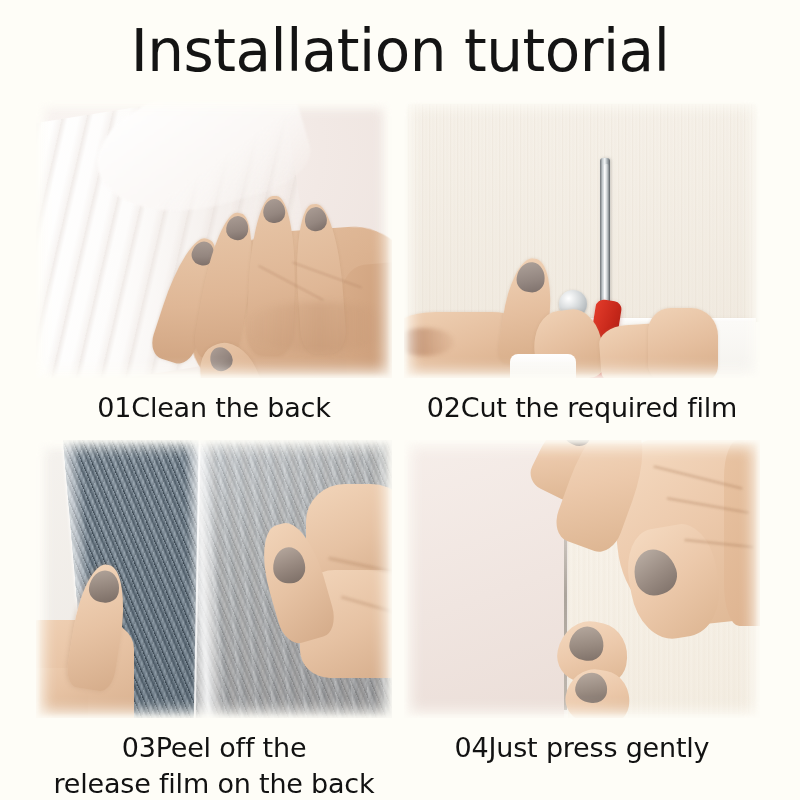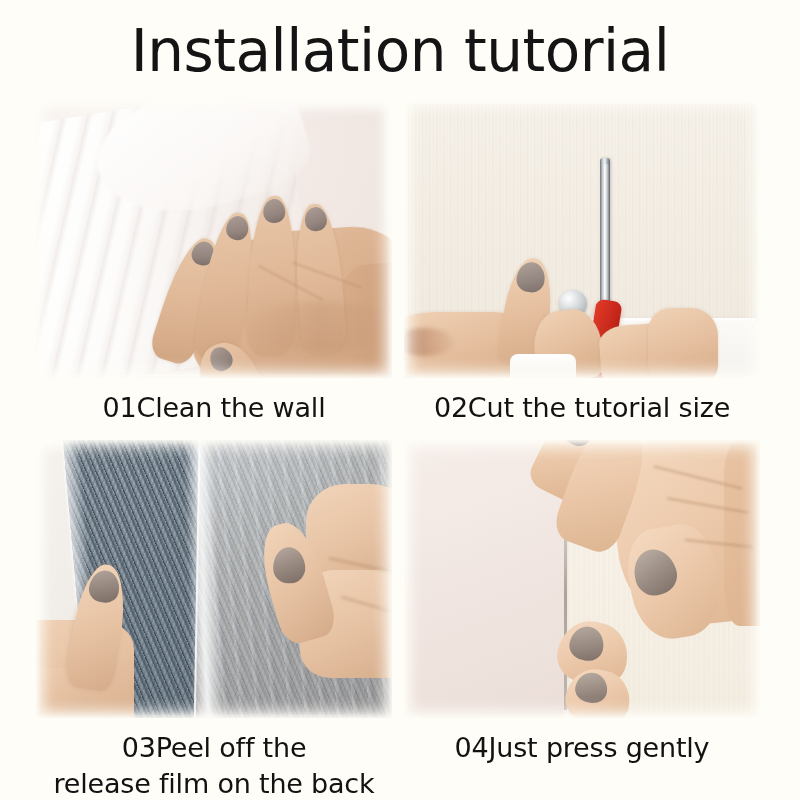--- a/index.html
+++ b/index.html
@@ -482,21 +482,21 @@
           <div class="fin thumb">
               <span class="nail"></span>
             </div>
           <div class="knuck"></div>
           <div class="tend t1"></div>
           <div class="tend t2"></div>
         </div>
         <div class="vig"></div>
       </div>
       <div class="caption">
-        <span class="ln">01Clean the wall</span>
+        <span class="ln">01Clean the back</span>
       </div>
     </div>
 
     <div class="cell c2">
       <div class="photo p2">
         <div class="board"></div>
         <div class="board-edge"></div>
         <div class="floor"></div>
         <div class="blade"></div>
         <div class="blade2"></div>
@@ -510,21 +510,21 @@
             </div>
           <div class="sk mid"></div>
           <div class="sk ring"></div>
           <div class="sk pink"></div>
           <div class="shade"></div>
           <div class="tube"></div>
         </div>
         <div class="vig"></div>
       </div>
       <div class="caption">
-        <span class="ln">02Cut the tutorial size</span>
+        <span class="ln">02Cut the required film</span>
       </div>
     </div>
 
     <div class="cell c3">
       <div class="photo p3">
         <div class="sheet"></div>
         <div class="sheet-edge"></div>
         <div class="film"></div>
         <div class="film-fold"></div>
         <div class="hand3a">

